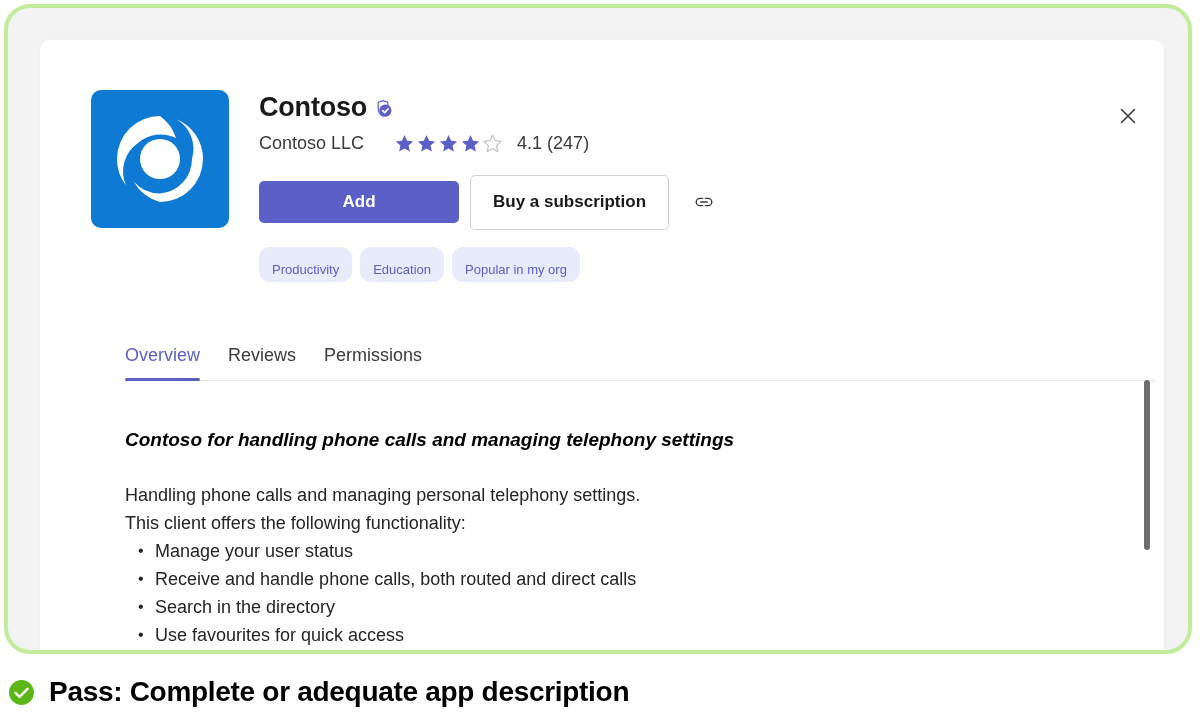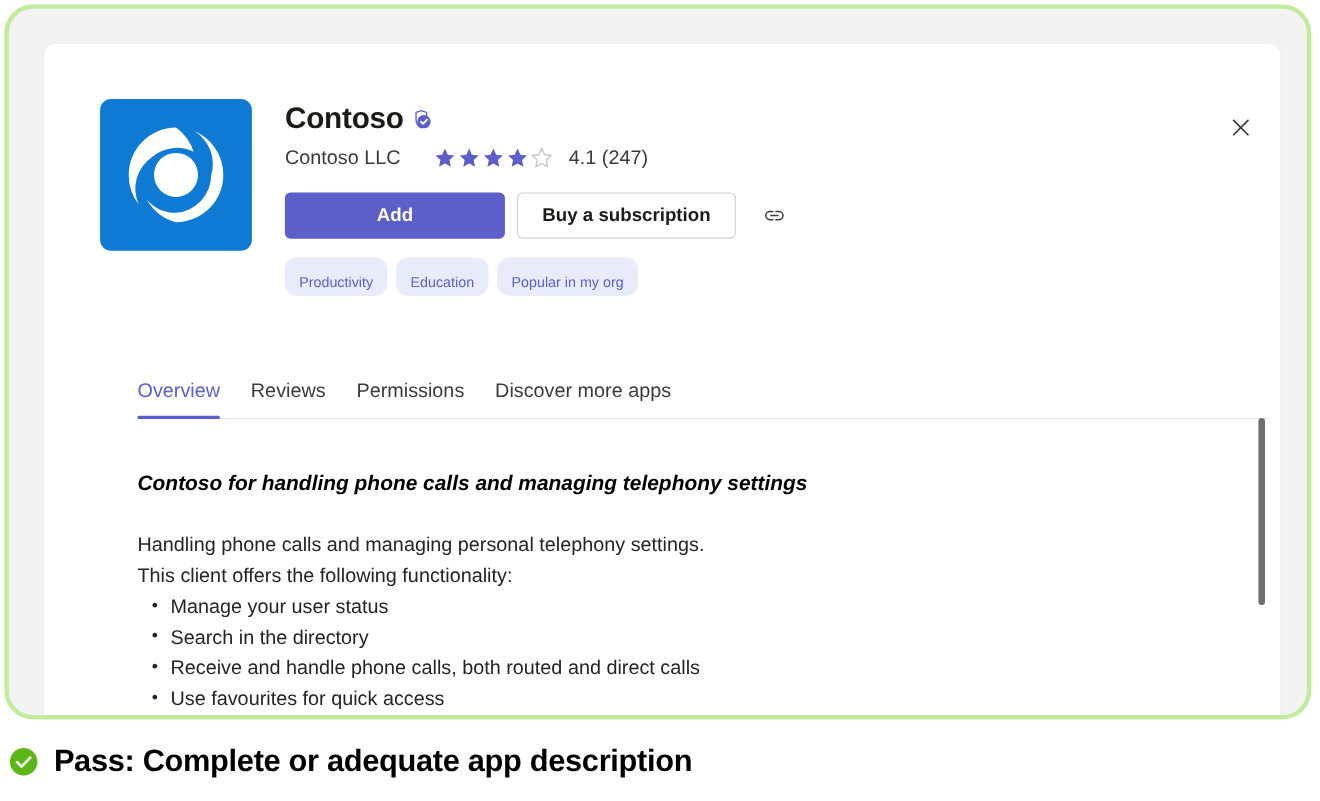--- a/index.html
+++ b/index.html
@@ -136,21 +136,21 @@
     background: #5b5fc7;
     color: #ffffff;
     border: none;
     border-radius: 5px;
     font-family: "Liberation Sans", sans-serif;
     font-size: 17px;
     font-weight: bold;
     cursor: pointer;
   }
   .btn-buy {
-    height: 42px;
+    height: 55px;
     margin-left: 11px;
     padding: 0 22px;
     background: #ffffff;
     color: #1b1a19;
     border: 1px solid #d1d1d1;
     border-radius: 5px;
     font-family: "Liberation Sans", sans-serif;
     font-size: 17px;
     font-weight: bold;
     cursor: pointer;
@@ -397,34 +397,33 @@
         </div>
 
       </div>
     </div>
 
     <div class="tabs-wrap">
       <div class="tabs">
         <div class="tab active">Overview</div>
         <div class="tab">Reviews</div>
         <div class="tab">Permissions</div>
-        <div class="tab">Discover more apps</div>
       </div>
       <div class="tabs-divider"></div>
     </div>
 
     <div class="desc">
       <div class="desc-heading">Contoso for handling phone calls and managing telephony settings</div>
       <div class="desc-para">
         <div>Handling phone calls and managing personal telephony settings.</div>
         <div>This client offers the following functionality:</div>
         <ul class="desc-list">
           <li>Manage your user status</li>
+          <li>Receive and handle phone calls, both routed and direct calls</li>
           <li>Search in the directory</li>
-          <li>Receive and handle phone calls, both routed and direct calls</li>
           <li>Use favourites for quick access</li>
           <li>See and manage your voicemails</li>
         </ul>
       </div>
     </div>
 
     <div class="scrollbar-track">
       <div class="scrollbar-thumb"></div>
     </div>
 

